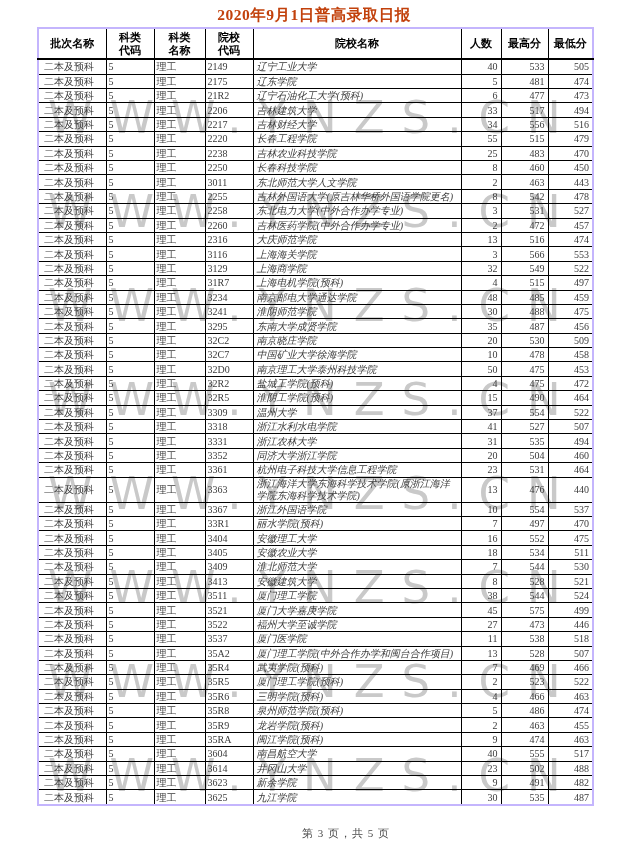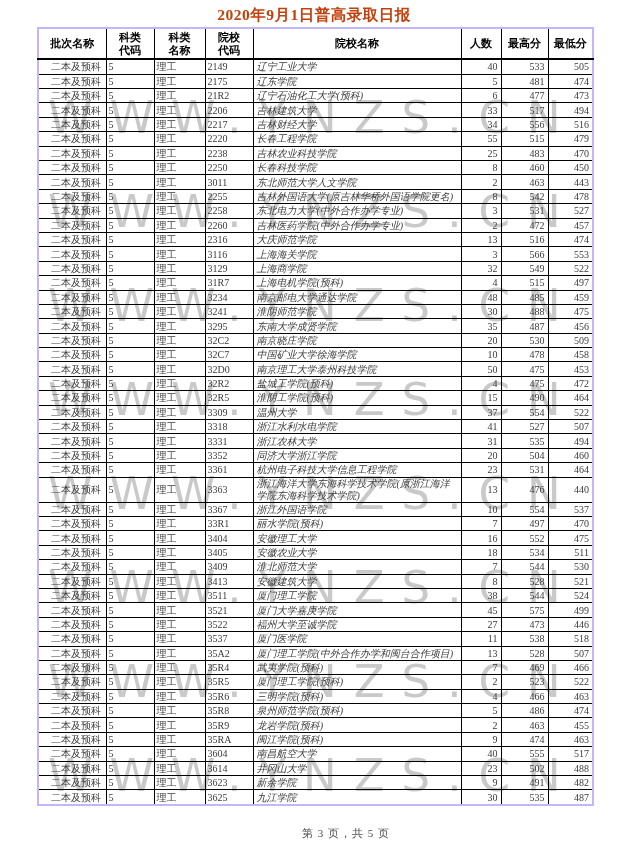--- a/index.html
+++ b/index.html
@@ -25,21 +25,21 @@
   th,td{border:1px solid #000;overflow:hidden;}
   th{
     font-size:11px;font-weight:bold;color:#000;text-align:center;
     white-space:pre-line;line-height:1.15;padding:2px 0;border-bottom:2px solid #000;
     vertical-align:middle;
   }
   td{
     font-size:10px;color:#3a3a3a;height:13.4px;line-height:1.1;
     padding:0 2px;vertical-align:middle;white-space:nowrap;
   }
-  td.c-batch{padding-left:12px;}
+  td.c-batch{padding-left:5px;}
   td.c-cname{padding-left:3px;font-style:italic;}
   td.c-cname.wrap{white-space:normal;line-height:1.2;margin-top:18px;}
   td.c-num{text-align:right;padding-right:3px;}
   .footer{
     position:absolute;z-index:2;top:826px;left:0;width:100%;text-align:center;
     font-size:11px;color:#4a4a4a;letter-spacing:1px;margin-left:32px;
   }
 </style>
 </head>
 <body>

